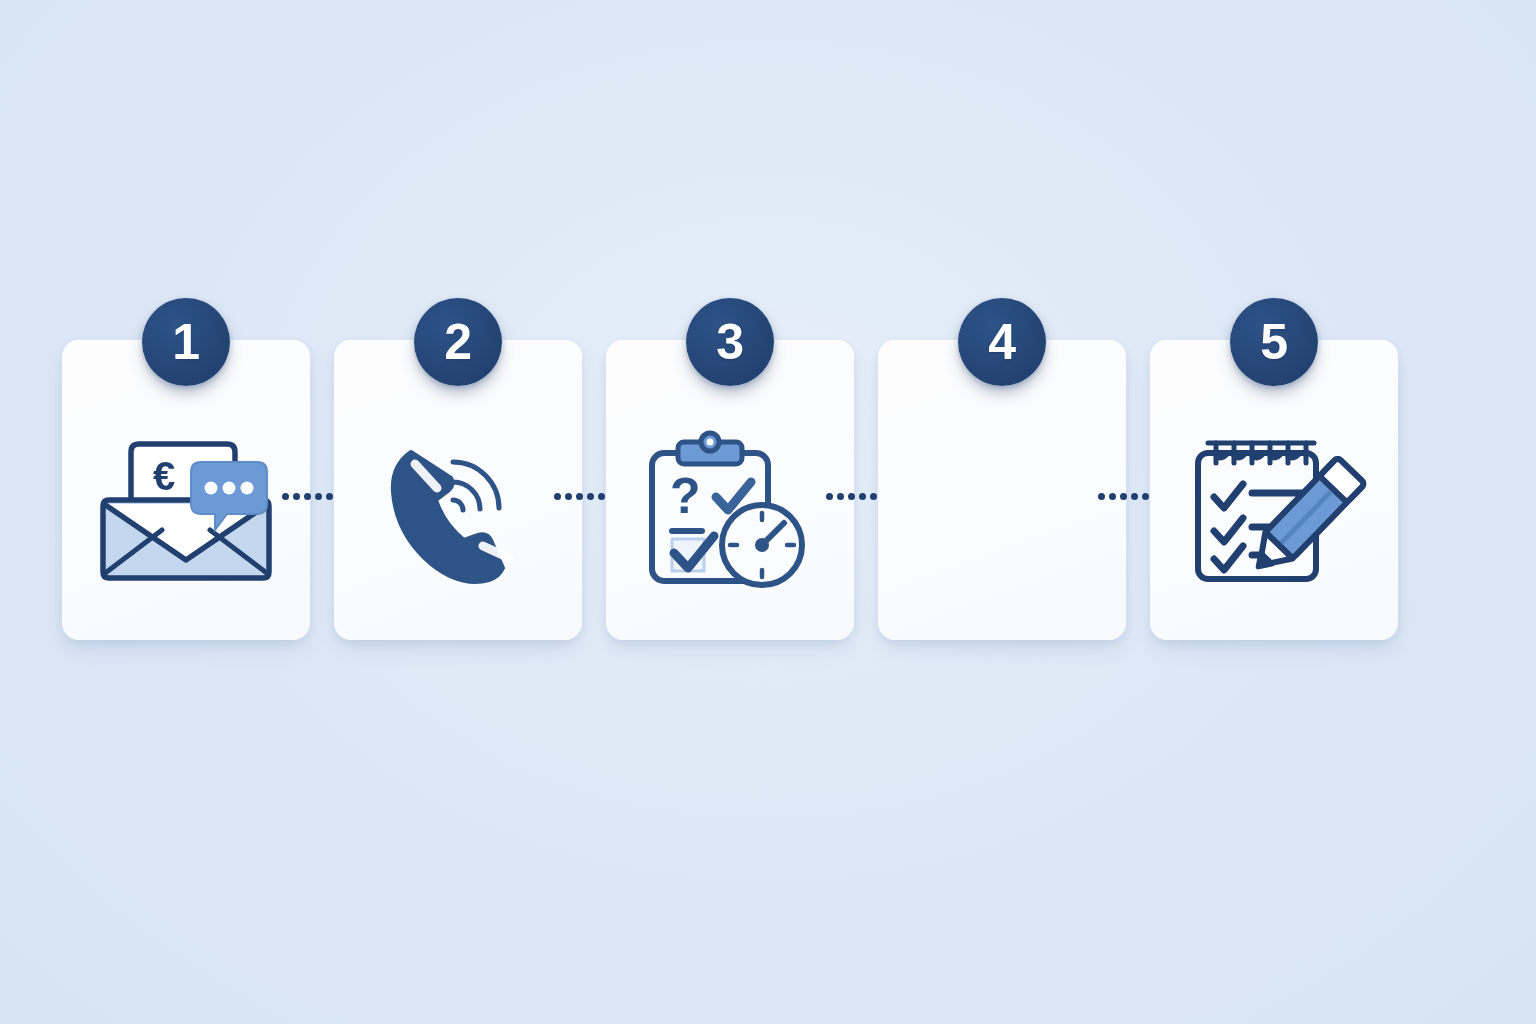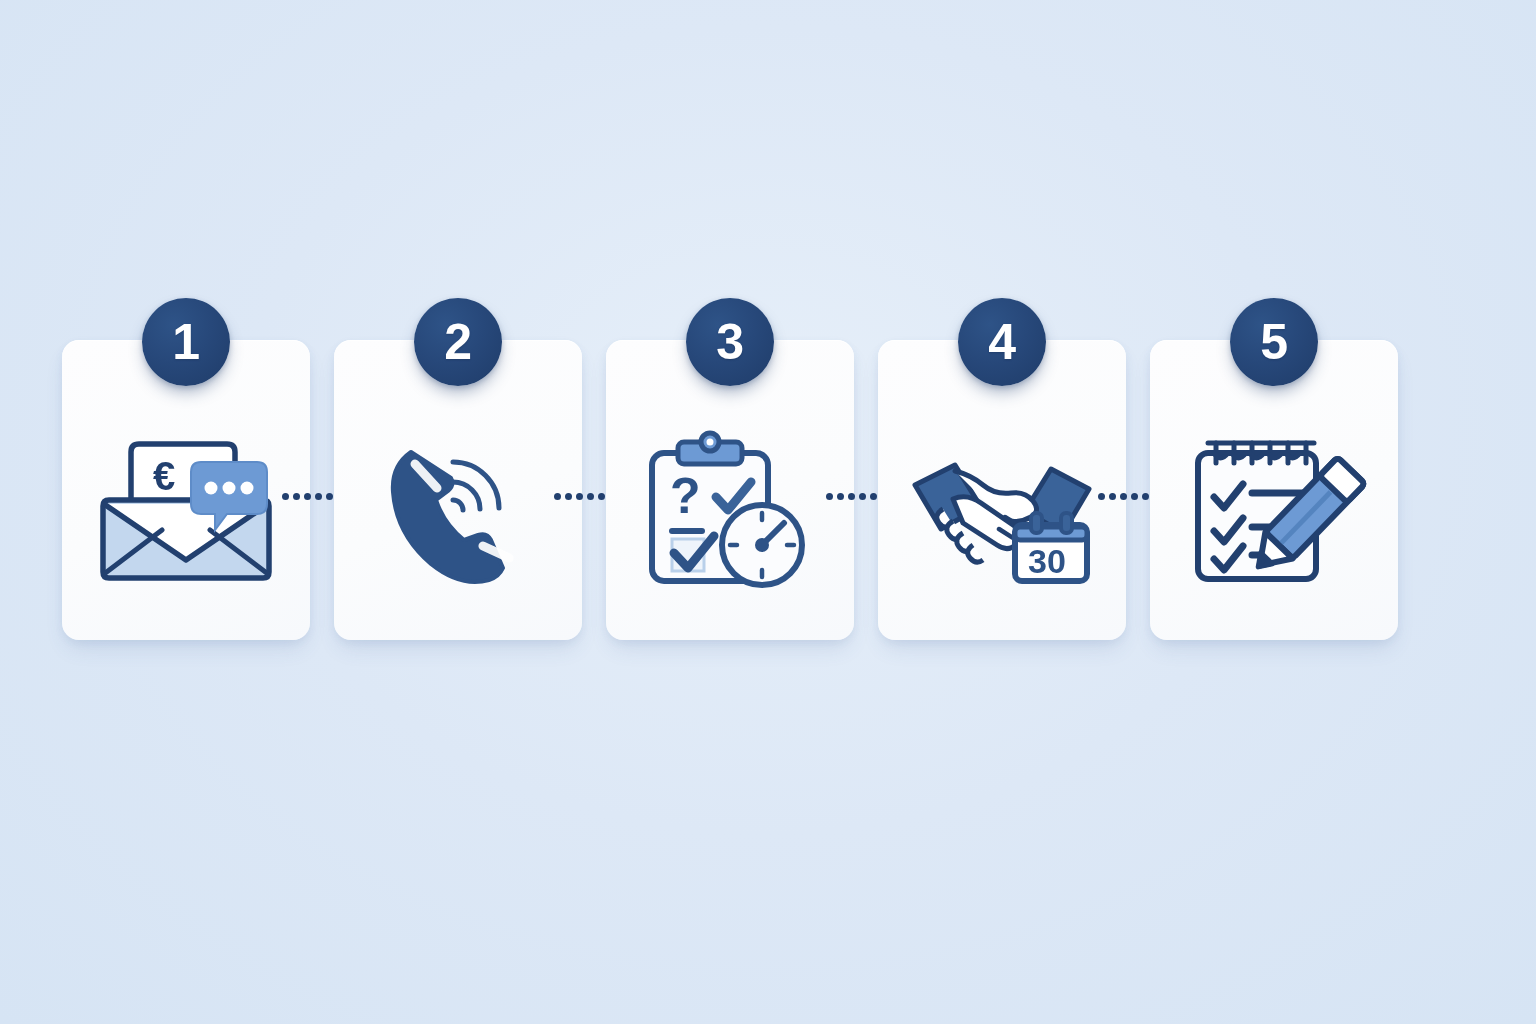--- a/index.html
+++ b/index.html
@@ -255,45 +255,20 @@
       <span class="adot dn"></span>
       <span class="adot rt"></span>
     </div>
   </div>
 
   <div class="step">
     <div class="card"></div>
     <div class="badge">
       <span class="badge-num">4</span>
     </div>
-    <div class="icon-wrap">
-      <svg width="186" height="140" viewBox="0 0 186 140">
-
-        <path d="M6 42 l40 -20 l26 42 l-40 22 z" fill="#3a6399" stroke="#22406f" stroke-width="5" stroke-linejoin="round"></path>
-
-        <path d="M180 46 l-38 -20 l-26 42 l38 22 z" fill="#3a6399" stroke="#22406f" stroke-width="5" stroke-linejoin="round"></path>
-
-        <path d="M46 28 q16 4 28 14 q12 10 28 8 q14-2 22 8 q8 10 -2 16 q-14 8 -28 2" fill="#ffffff" stroke="#22406f" stroke-width="5" stroke-linejoin="round" stroke-linecap="round"></path>
-        <path d="M44 56 q14 -6 28 4 l32 22 q12 8 4 18 q-8 10 -20 2 l-34 -22 z" fill="#ffffff" stroke="#22406f" stroke-width="5" stroke-linejoin="round"></path>
-
-        <path d="M34 66 q-10 6 -4 14 q6 8 14 2" fill="#ffffff" stroke="#22406f" stroke-width="5" stroke-linejoin="round"></path>
-        <path d="M44 78 q-10 6 -4 14 q6 8 14 2" fill="#ffffff" stroke="#22406f" stroke-width="5" stroke-linejoin="round"></path>
-        <path d="M54 90 q-10 6 -4 14 q6 8 14 2" fill="#ffffff" stroke="#22406f" stroke-width="5" stroke-linejoin="round"></path>
-        <path d="M64 102 q-9 6 -3 13 q6 7 13 2" fill="#ffffff" stroke="#22406f" stroke-width="5" stroke-linejoin="round"></path>
-
-        <path d="M96 74 l26 16 M90 86 l22 14" fill="none" stroke="#22406f" stroke-width="4.5" stroke-linecap="round"></path>
-
-        <rect x="106" y="82" width="72" height="56" rx="7" fill="#ffffff" stroke="#2e5387" stroke-width="6"></rect>
-        <path d="M106 96 h72" stroke="#2e5387" stroke-width="6"></path>
-        <rect x="106" y="84" width="72" height="13" rx="5" fill="#6d9ad4" stroke="#2e5387" stroke-width="5"></rect>
-        <rect x="122" y="70" width="11" height="20" rx="5" fill="#3a6399" stroke="#2e5387" stroke-width="4"></rect>
-        <rect x="152" y="70" width="11" height="20" rx="5" fill="#3a6399" stroke="#2e5387" stroke-width="4"></rect>
-        <text x="119" y="130" font-family="'Liberation Sans',sans-serif" font-size="34" font-weight="bold" fill="#2e5387">30</text>
-      </svg>
-    </div>
   </div>
 
   <div class="connector">
     <div class="conn-inner">
       <span class="dot d0"></span>
         <span class="dot d1"></span>
         <span class="dot d2"></span>
       <span class="dot d3"></span>
         <span class="dot d4"></span>
         <span class="dot d5"></span>

